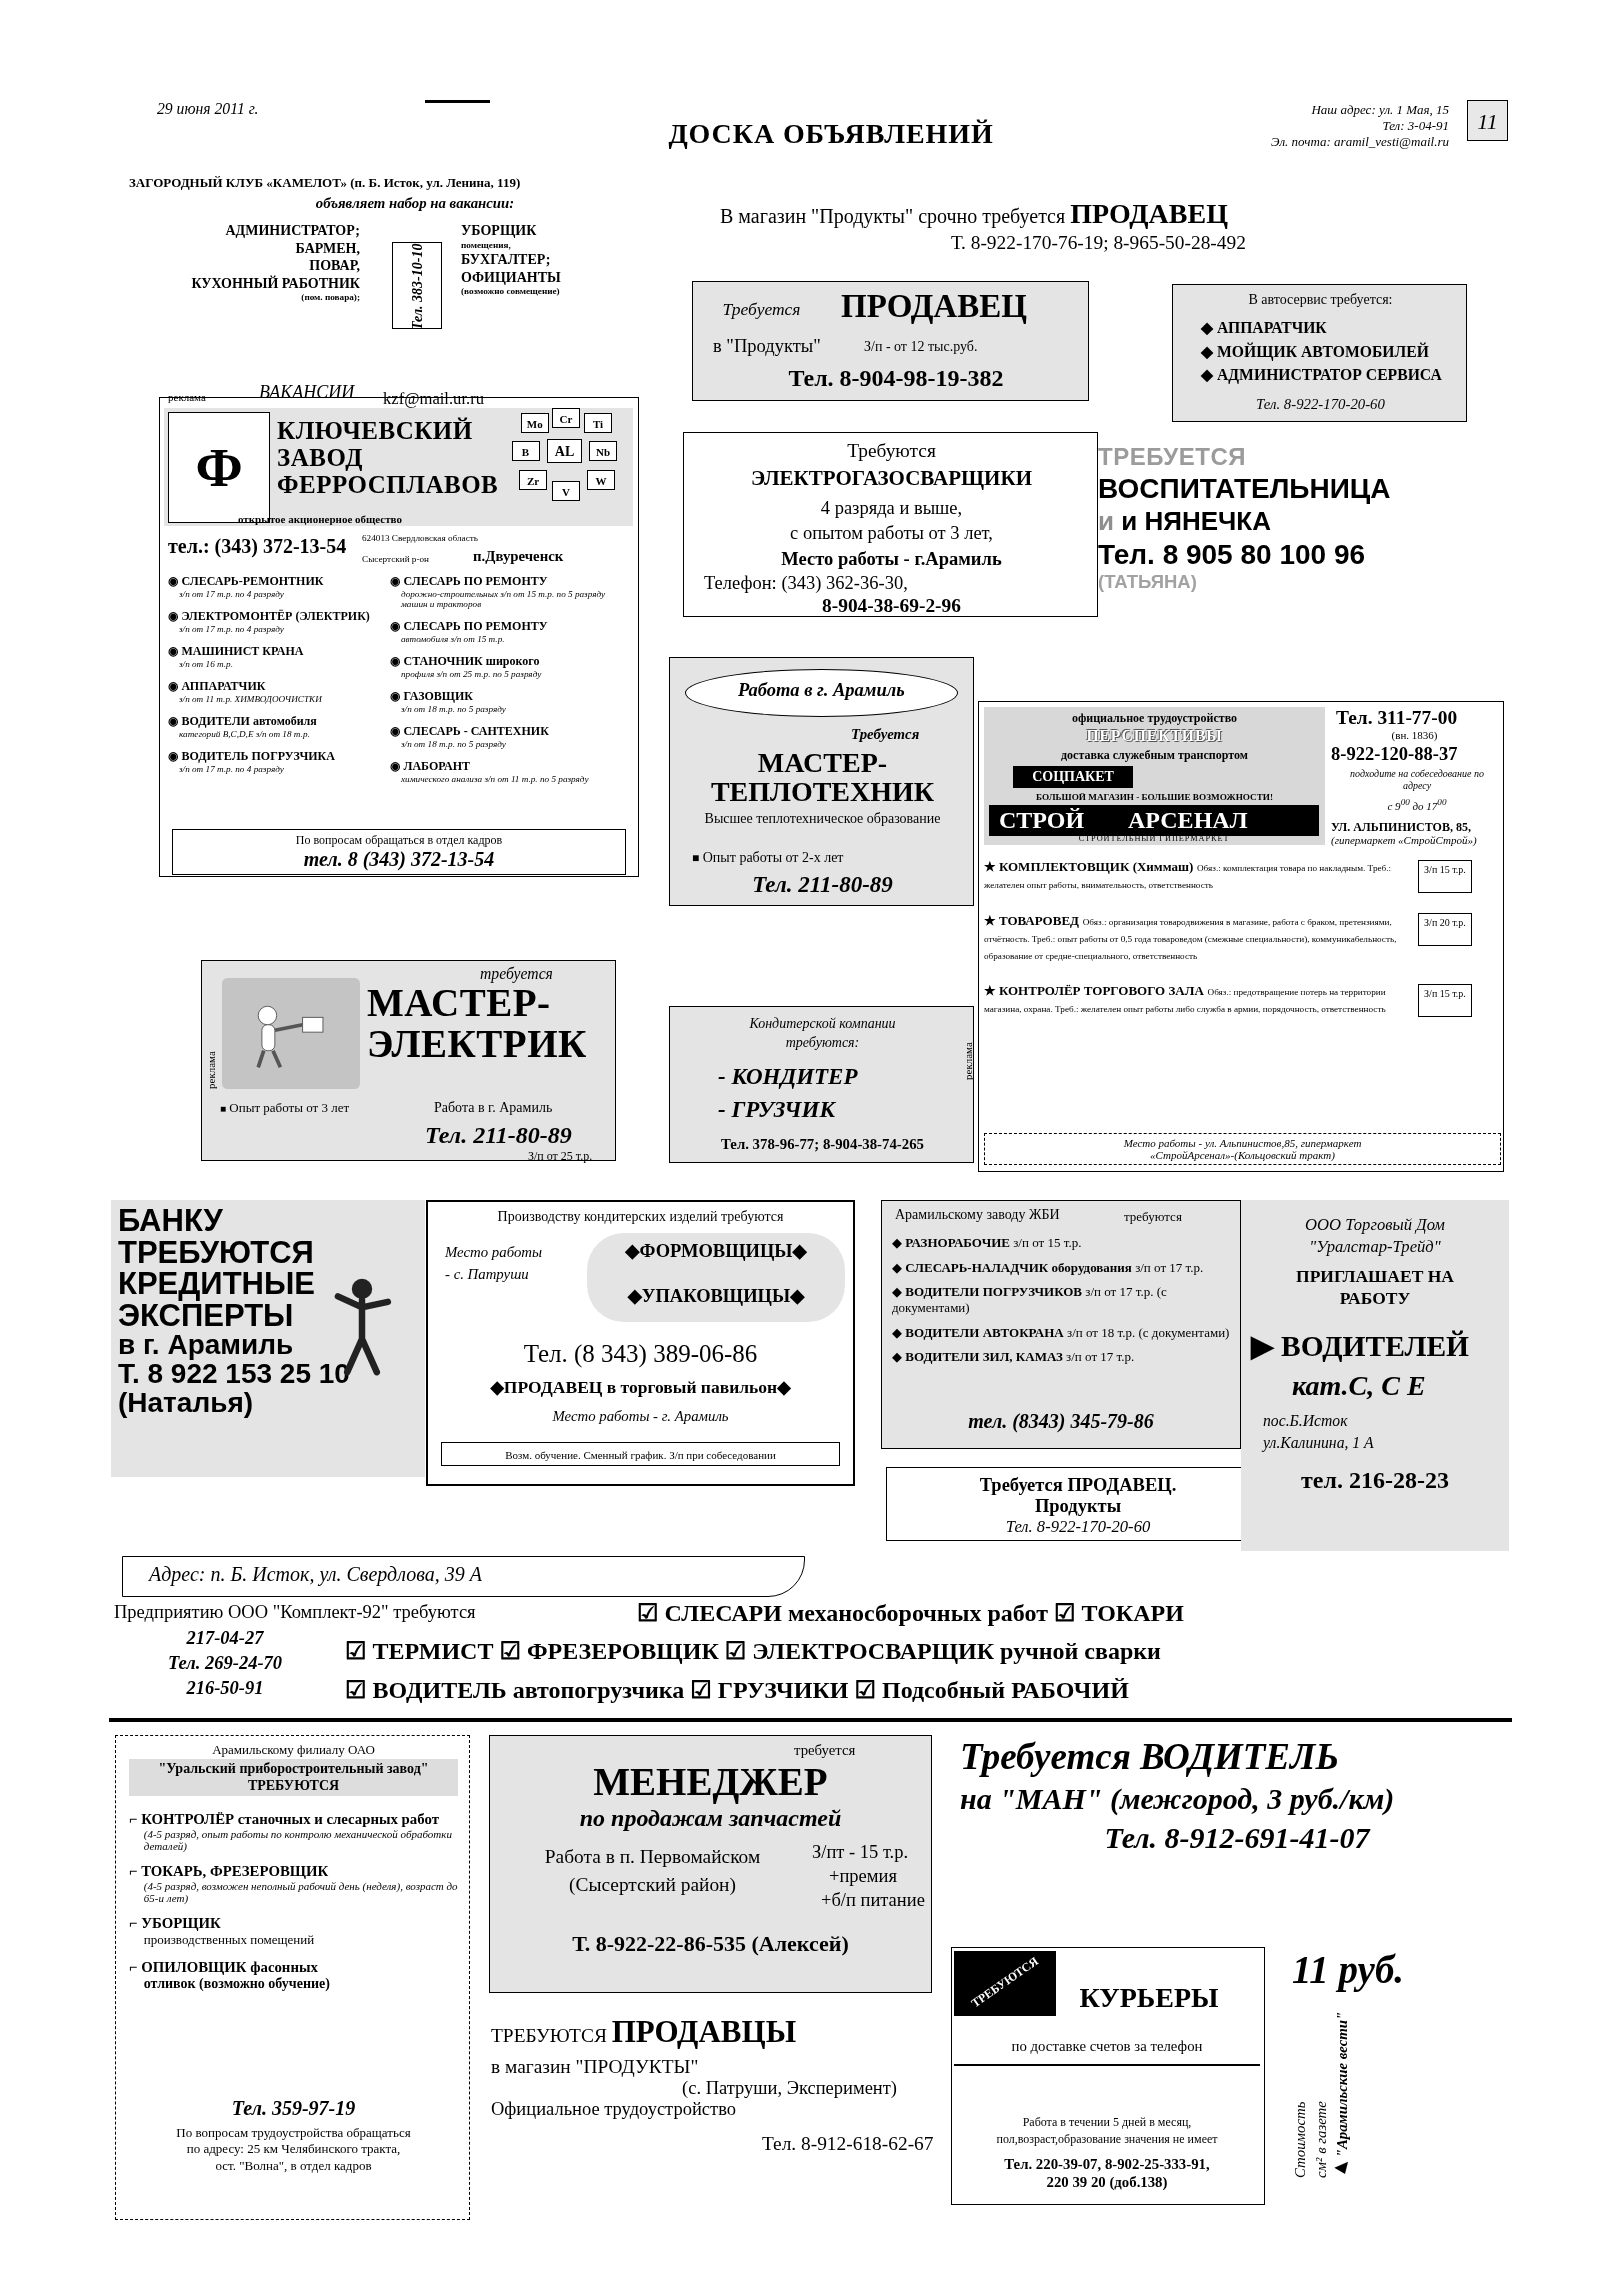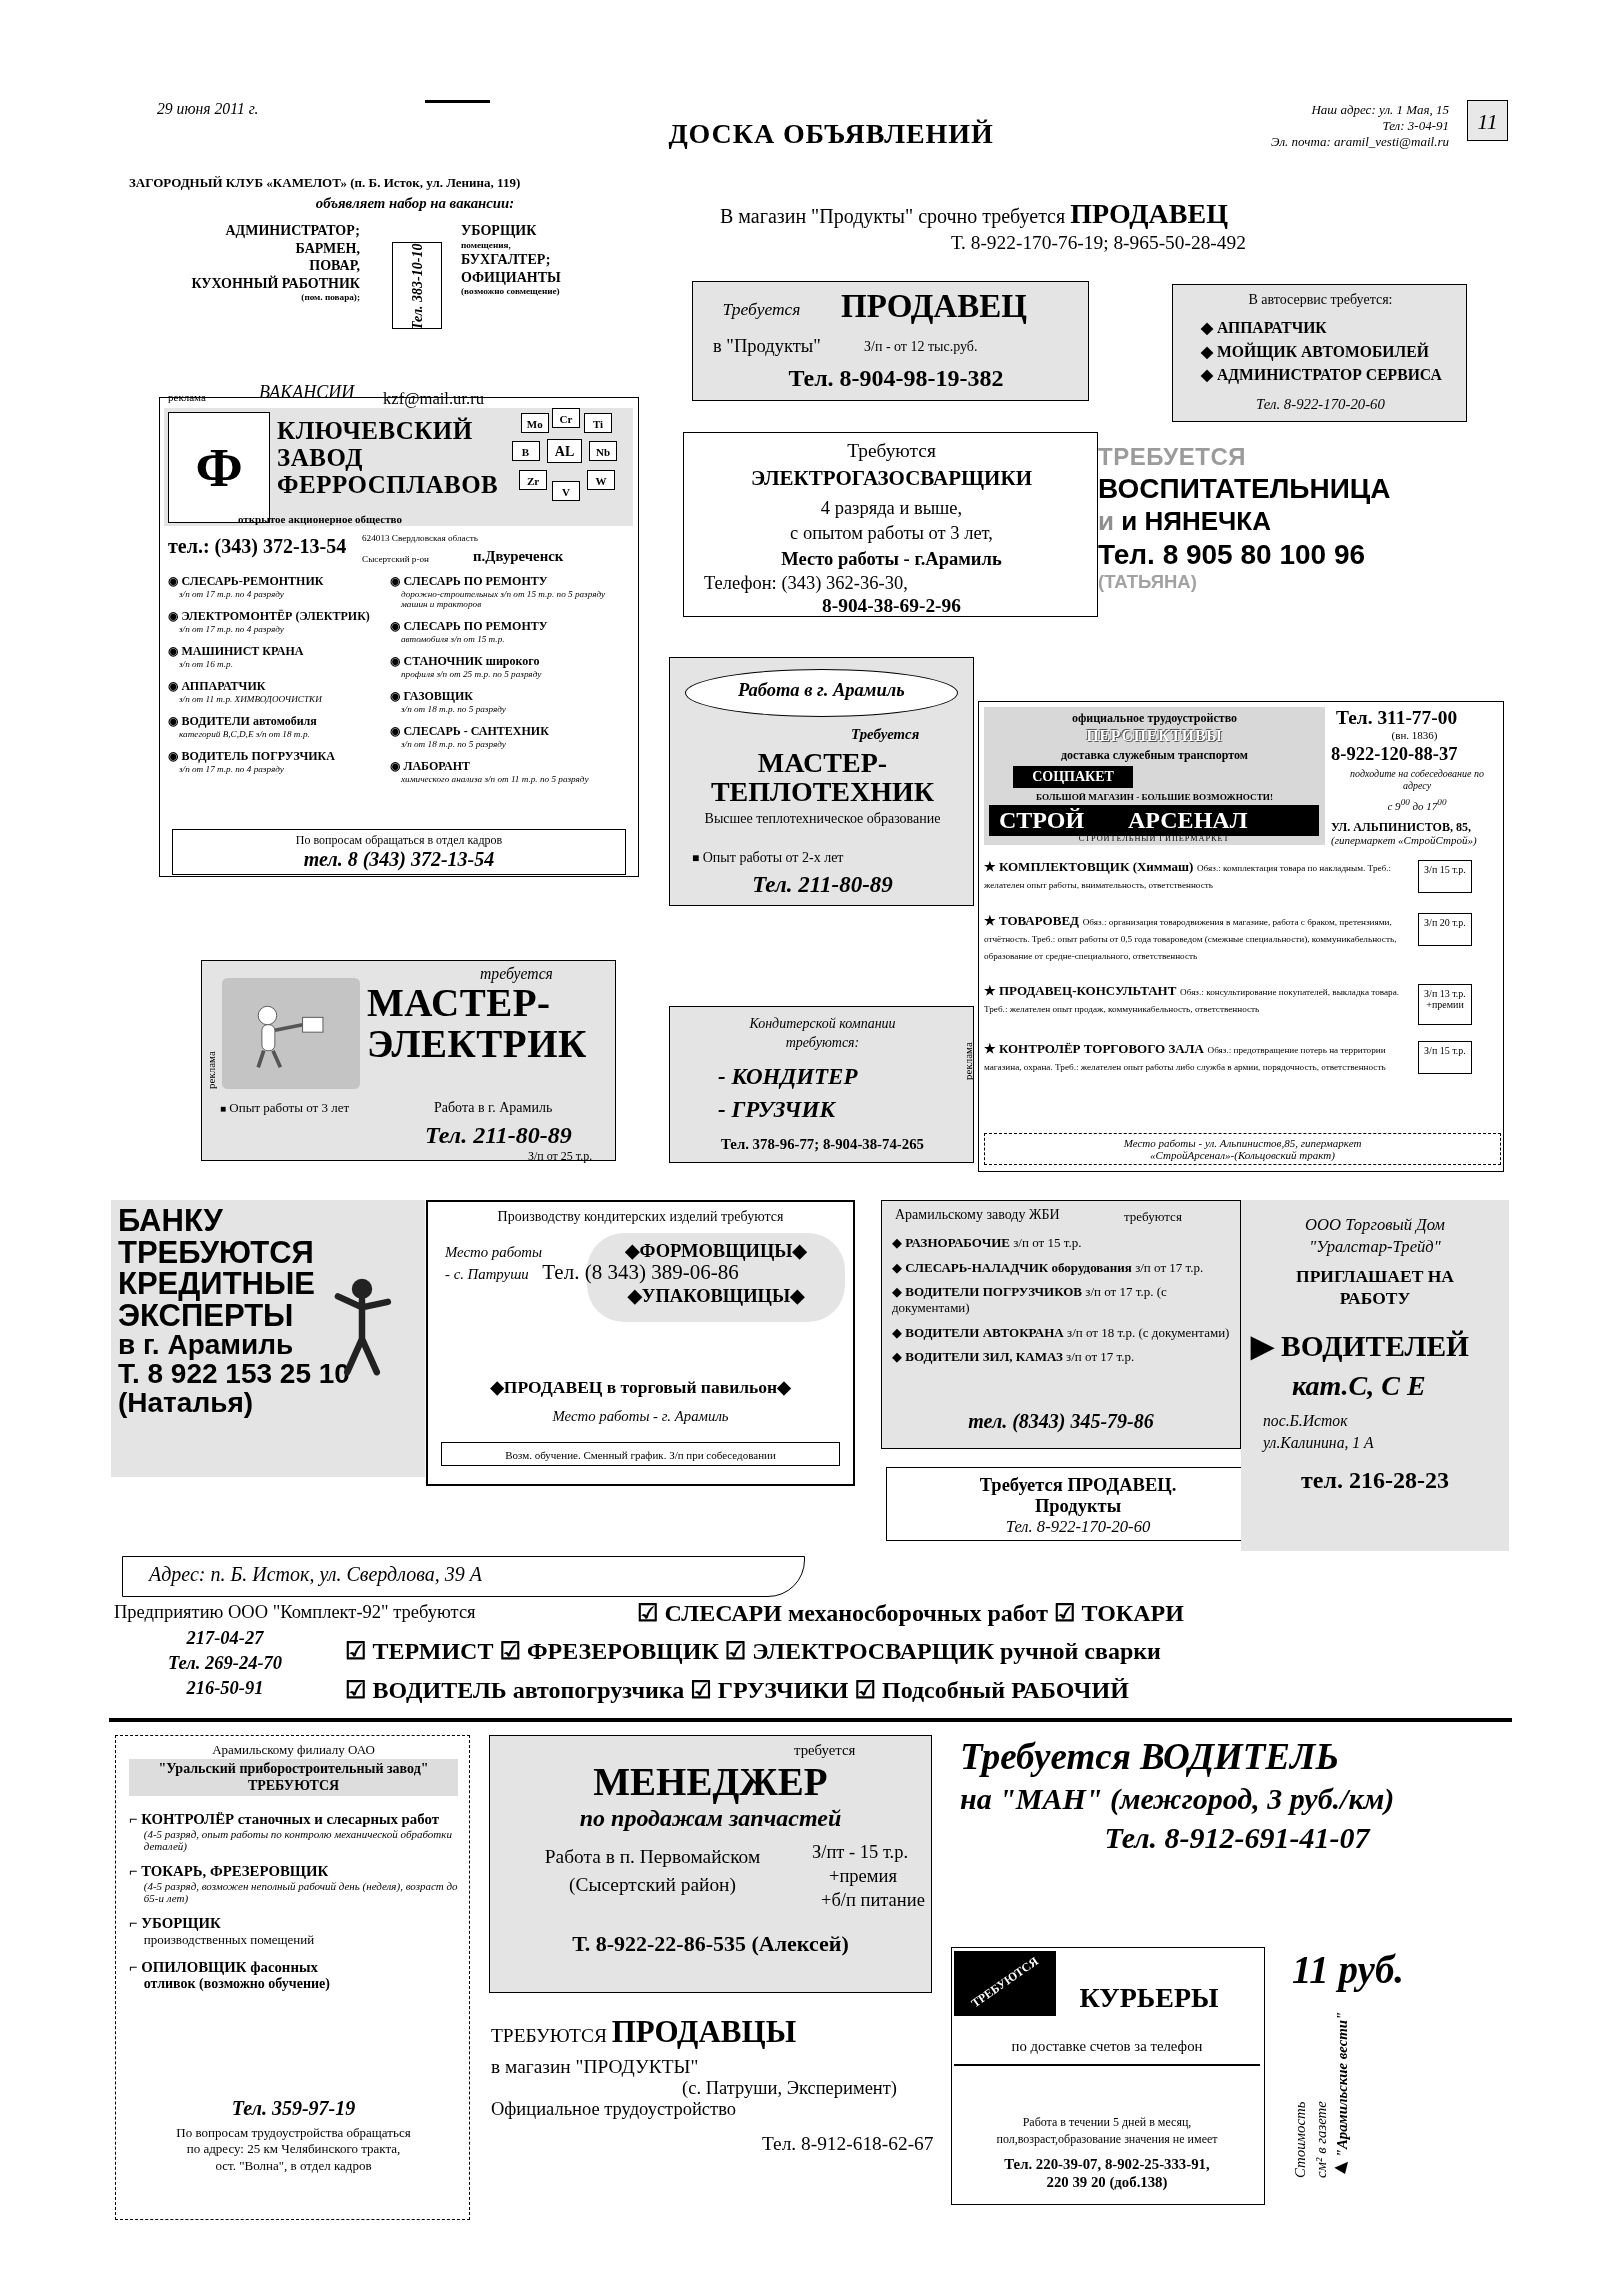--- a/index.html
+++ b/index.html
@@ -270,27 +270,20 @@
       </div>
       <div class="abs box ctr" style="left:434px;top:1.8px;width:54px;height:33px;font-size:10px;line-height:1.15;padding-top:2.8px;">З/п 15 т.р.</div>
     </div>
     <div style="position:relative;min-height:65px;margin-bottom:5.5px;">
       <div style="width:425px;">
         <span class="bold" style="font-size:13px;">★ <span>ТОВАРОВЕД</span></span>
         <span class="tiny">Обяз.: организация товародвижения в магазине, работа с браком, претензиями, отчётность. Треб.: опыт работы от 0,5 года товароведом (смежные специальности), коммуникабельность, образование от средне-специального, ответственность</span>
       </div>
       <div class="abs box ctr" style="left:434px;top:1.8px;width:54px;height:33px;font-size:10px;line-height:1.15;padding-top:2.8px;">З/п 20 т.р.</div>
     </div>
-    <div style="position:relative;min-height:52px;margin-bottom:5.5px;">
-      <div style="width:425px;">
-        <span class="bold" style="font-size:13px;">★ <span>ПРОДАВЕЦ-КОНСУЛЬТАНТ</span></span>
-        <span class="tiny">Обяз.: консультирование покупателей, выкладка товара. Треб.: желателен опыт продаж, коммуникабельность, ответственность</span>
-      </div>
-      <div class="abs box ctr" style="left:434px;top:1.8px;width:54px;height:41px;font-size:10px;line-height:1.15;padding-top:2.8px;">З/п 13 т.р. +премии</div>
-    </div>
     <div style="position:relative;min-height:52px;">
       <div style="width:425px;">
         <span class="bold" style="font-size:13px;">★ <span>КОНТРОЛЁР  ТОРГОВОГО  ЗАЛА</span></span>
         <span class="tiny">Обяз.: предотвращение потерь на территории магазина, охрана. Треб.: желателен опыт работы либо служба в армии, порядочность, ответственность</span>
       </div>
       <div class="abs box ctr" style="left:434px;top:1.8px;width:54px;height:33px;font-size:10px;line-height:1.15;padding-top:2.8px;">З/п 15 т.р.</div>
     </div>
   </div>
   <div class="abs ctr ital" style="left:984px;top:1133px;width:517px;border:0.9px dashed #000;font-size:11px;padding:2.8px 0;">
     <div>Место работы - ул. Альпинистов,85, гипермаркет</div>
@@ -314,21 +307,21 @@
     </svg>
   </div>
 
   <div class="abs dbl" style="left:426px;top:1200px;width:429px;height:286px;background:#fff;"></div>
   <div class="abs ctr" style="left:430px;top:1209px;width:421px;font-size:14px;">Производству кондитерских изделий требуются</div>
   <div class="abs ital" style="left:445px;top:1244px;font-size:14.8px;">Место работы</div>
   <div class="abs ital" style="left:445px;top:1266px;font-size:14.8px;">- с. Патруши</div>
   <div class="abs gray" style="left:587px;top:1233px;width:258px;height:89px;border-radius:37px;"></div>
   <div class="abs ctr bold" style="left:587px;top:1240px;width:258px;font-size:18.5px;">◆<span>ФОРМОВЩИЦЫ</span>◆</div>
   <div class="abs ctr bold" style="left:587px;top:1285px;width:258px;font-size:18.5px;">◆<span>УПАКОВЩИЦЫ</span>◆</div>
-  <div class="abs ctr" style="left:430px;top:1260px;width:421px;font-size:21px;">Тел. (8 343) 389-06-86</div>
+  <div class="abs ctr" style="left:430px;top:1340px;width:421px;font-size:25px;">Тел. (8 343) 389-06-86</div>
   <div class="abs ctr bold" style="left:430px;top:1377px;width:421px;font-size:17.5px;">◆<span>ПРОДАВЕЦ в торговый павильон</span>◆</div>
   <div class="abs ctr ital" style="left:430px;top:1408px;width:421px;font-size:14.8px;">Место работы - г. Арамиль</div>
   <div class="abs box ctr" style="left:441px;top:1442px;width:399px;height:24px;font-size:11px;line-height:24px;">Возм. обучение. Сменный график. З/п при собеседовании</div>
 
   <div class="abs box gray" style="left:881px;top:1200px;width:360px;height:249px;"></div>
   <div class="abs" style="left:895px;top:1207px;font-size:14px;">Арамильскому заводу ЖБИ</div>
   <div class="abs" style="left:1124px;top:1209px;font-size:13px;">требуются</div>
   <div class="abs" style="left:892px;top:1235px;width:343px;font-size:13px;line-height:1.25;">
     <div style="margin-bottom:8.3px;">◆ <span class="bold">РАЗНОРАБОЧИЕ</span> <span>з/п от 15 т.р.</span></div>
     <div style="margin-bottom:8.3px;">◆ <span class="bold">СЛЕСАРЬ-НАЛАДЧИК оборудования</span> <span>з/п от 17 т.р.</span></div>

